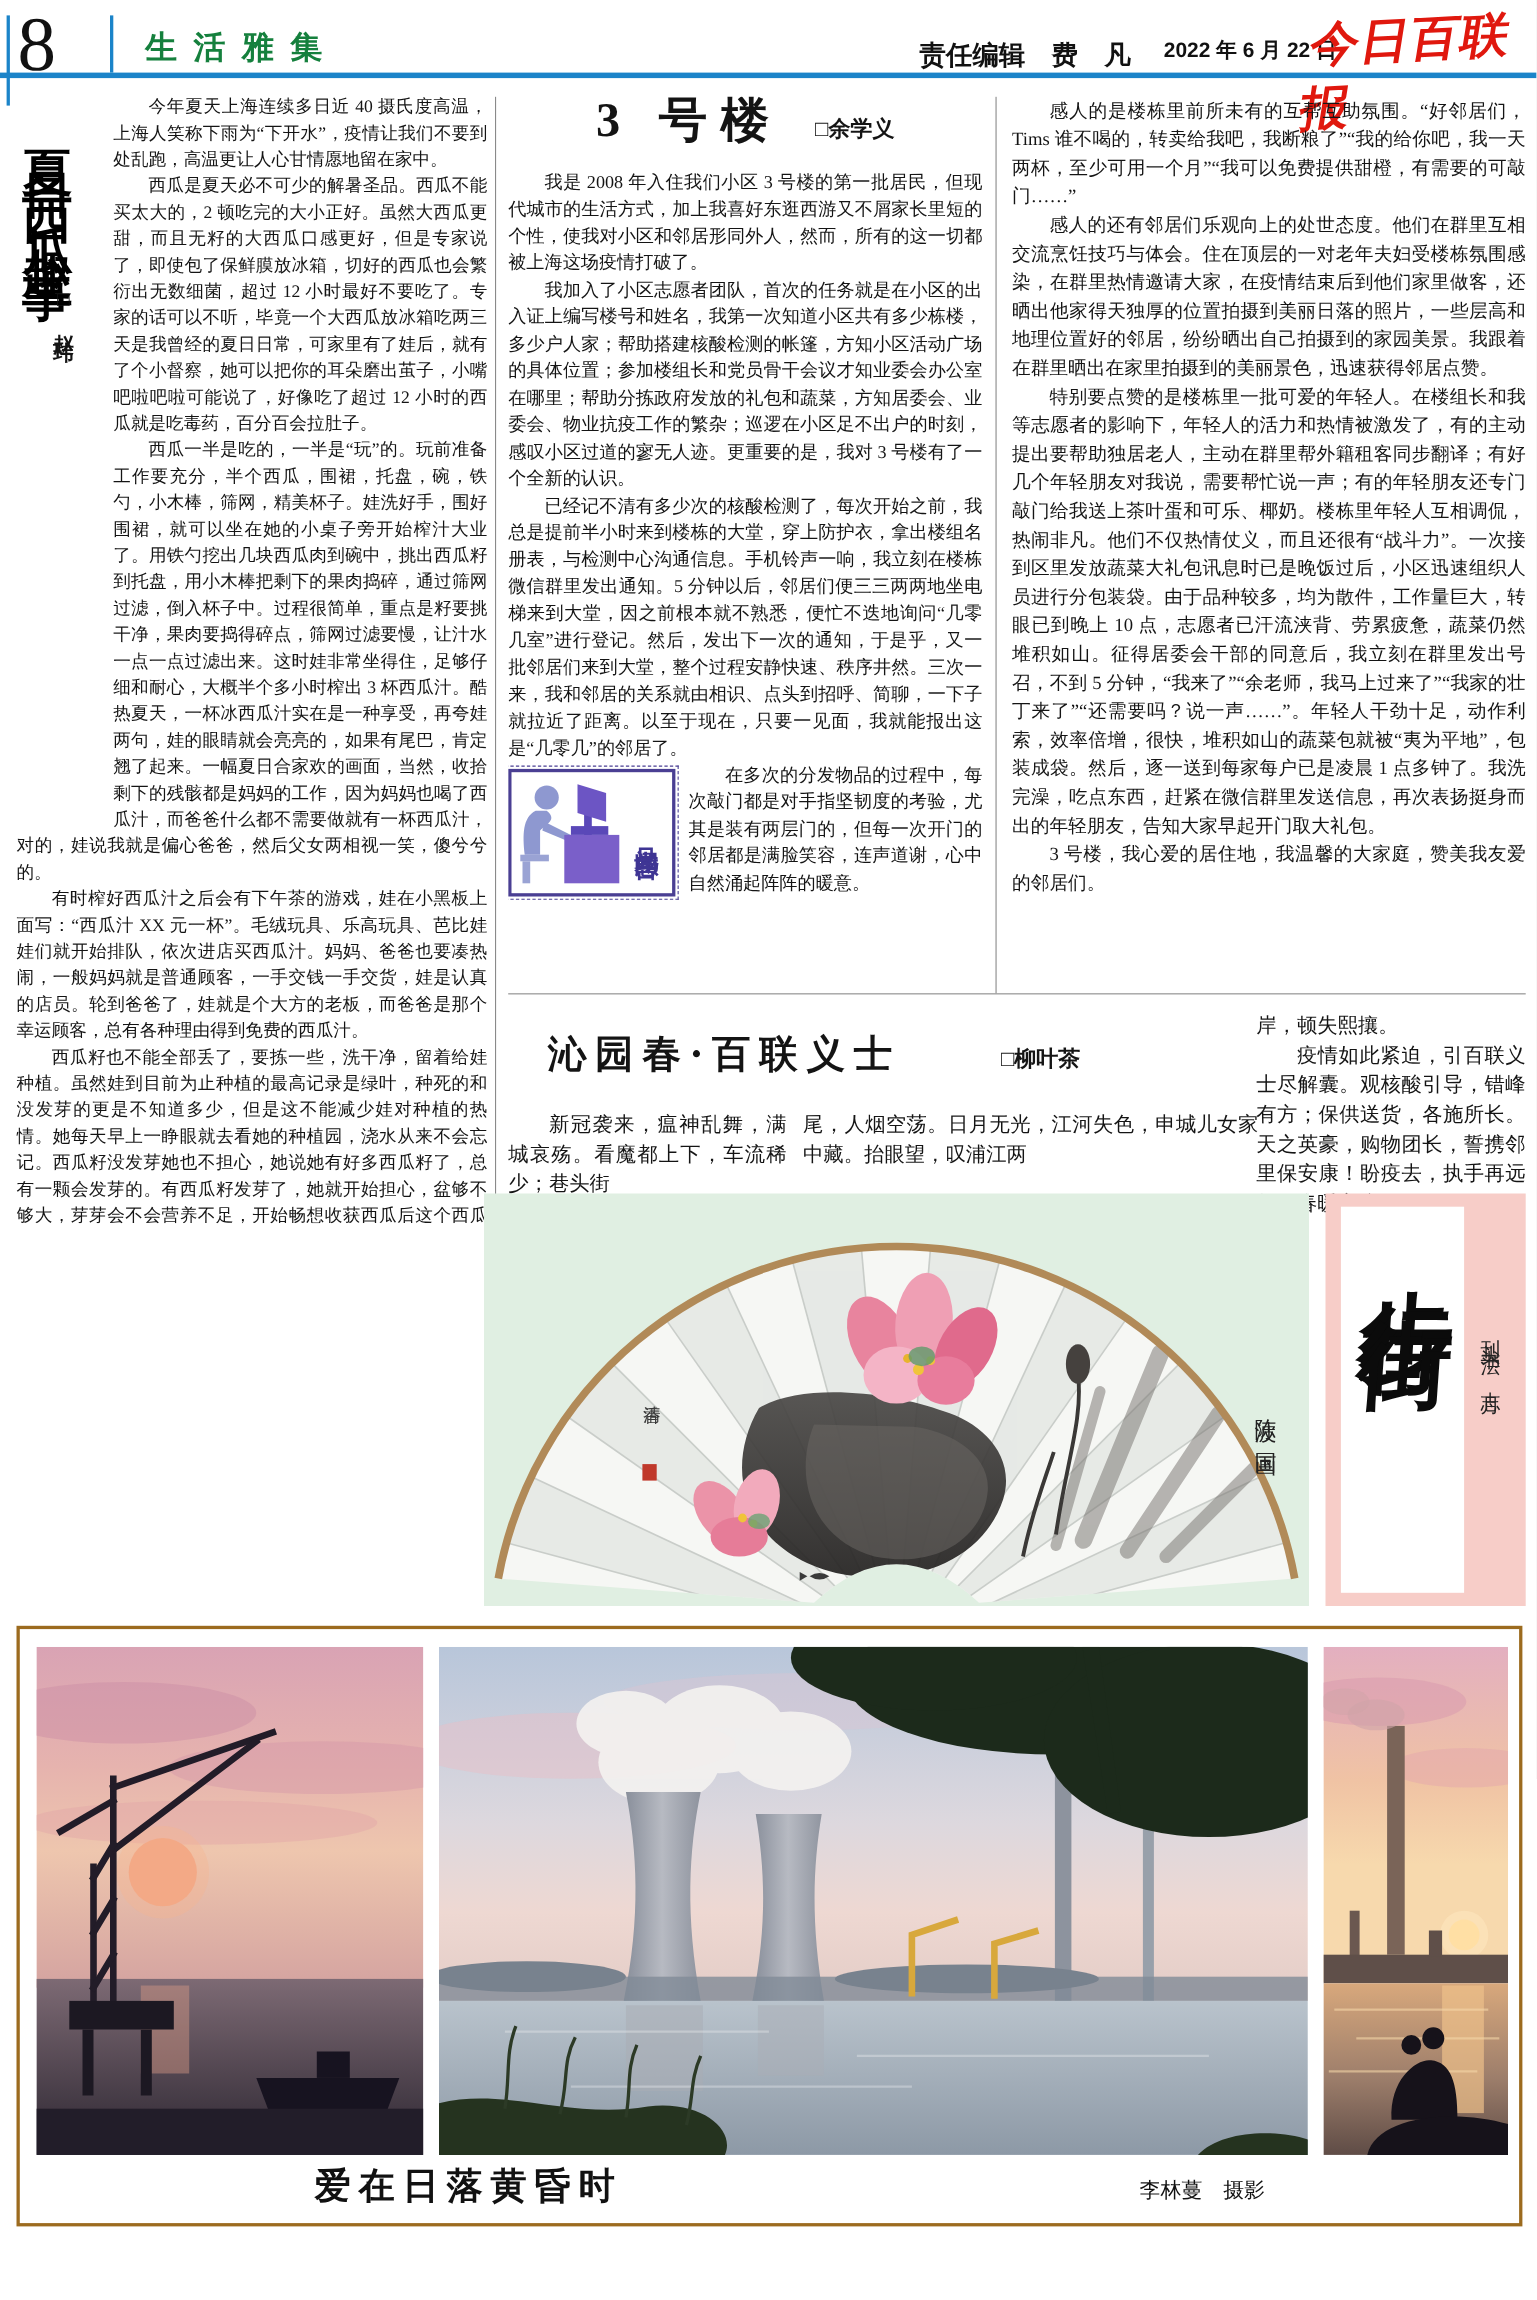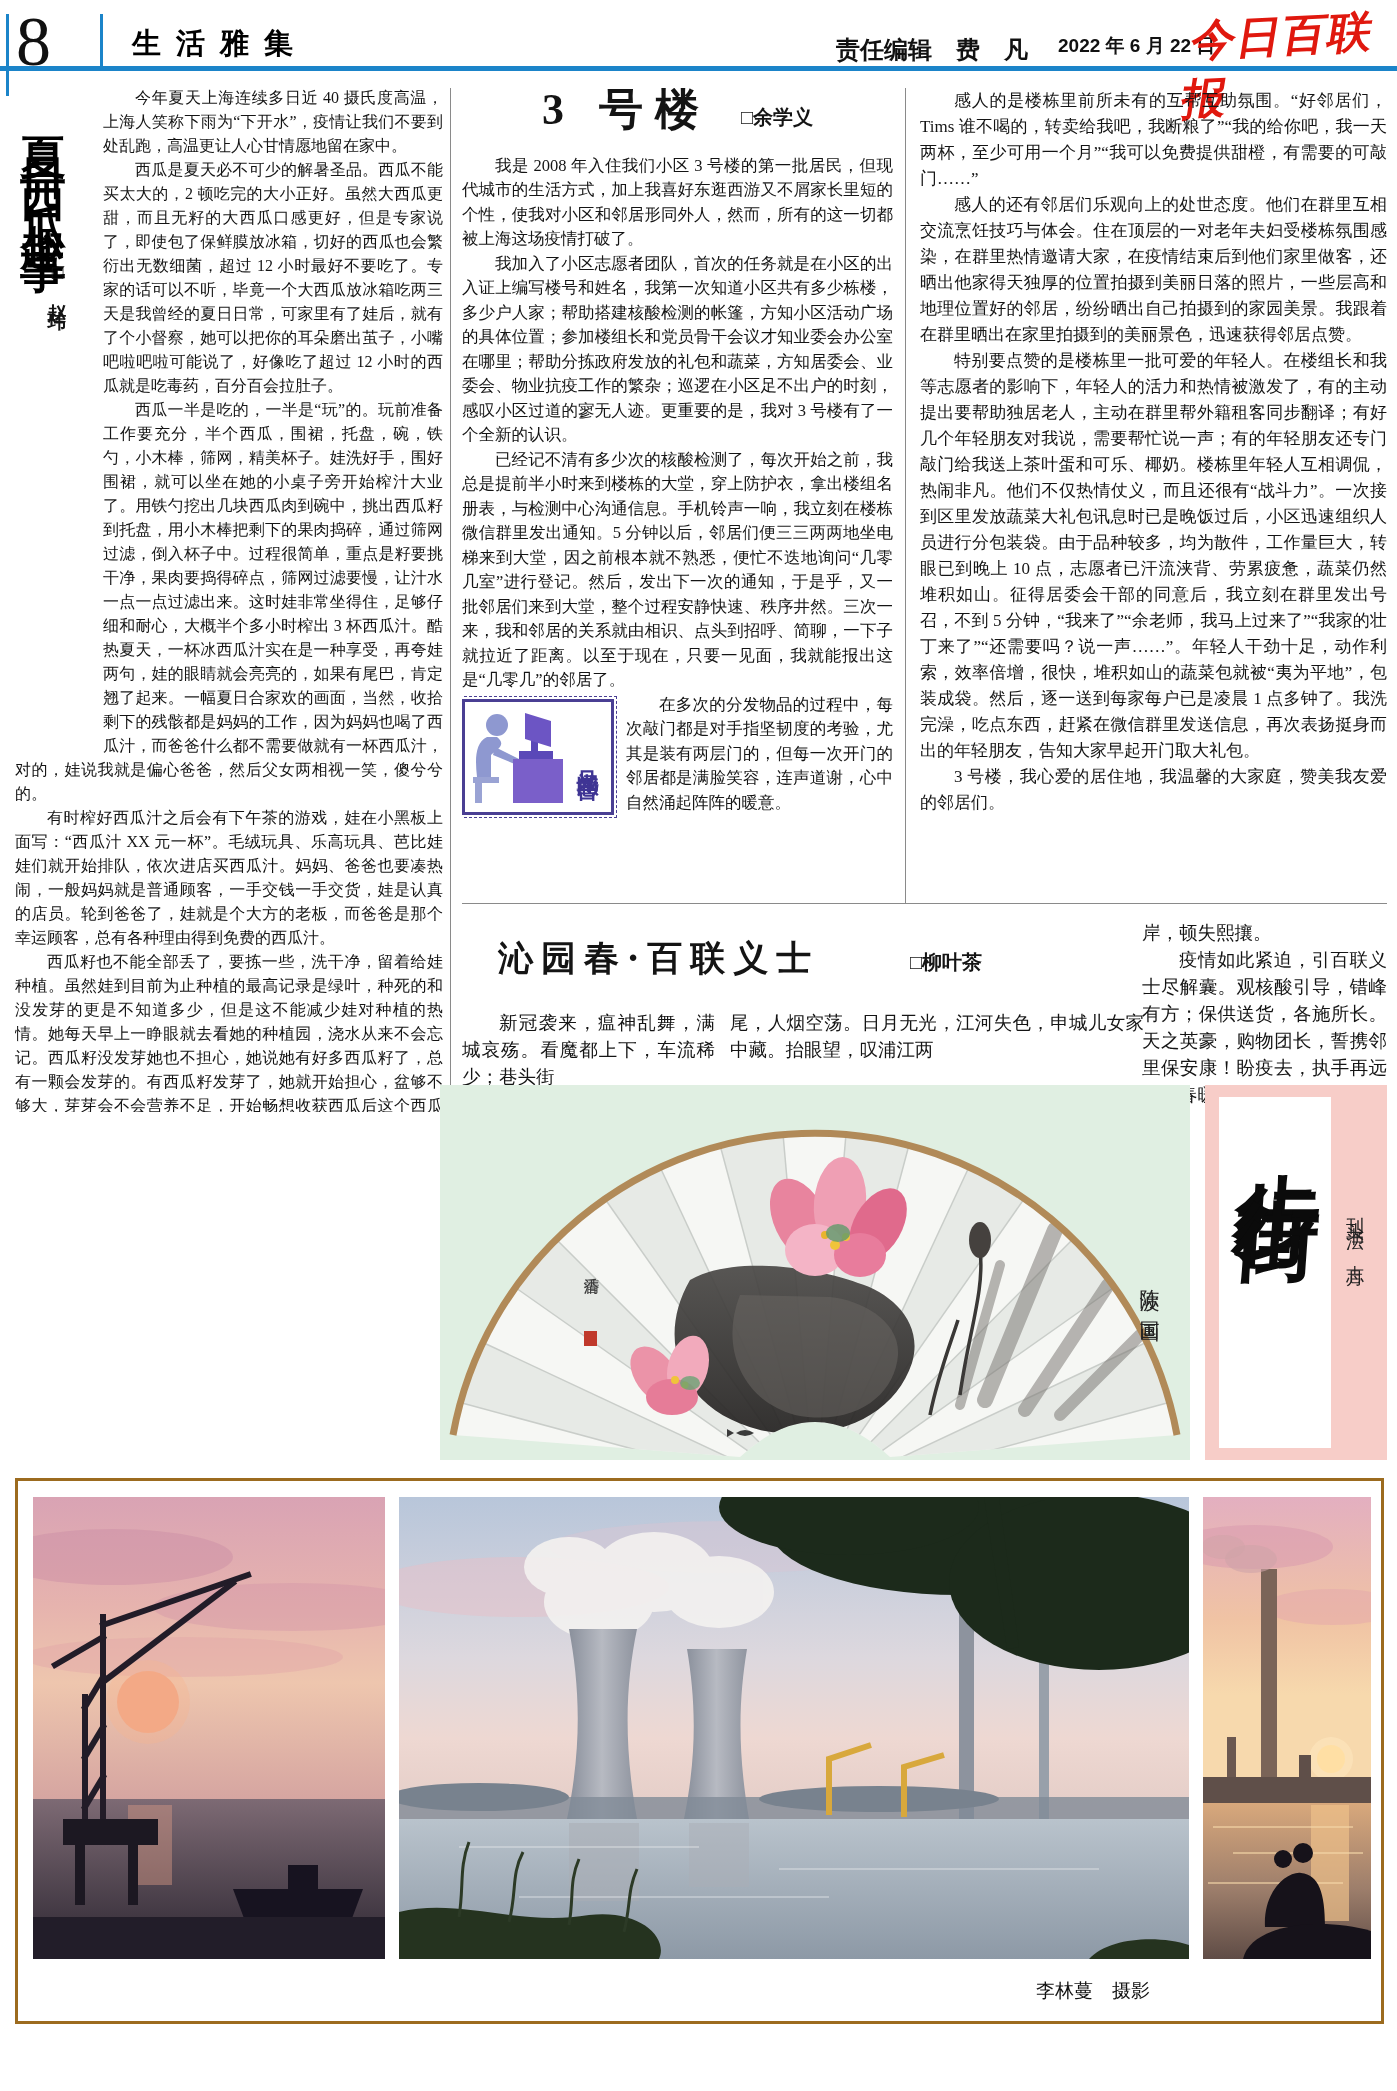--- a/index.html
+++ b/index.html
@@ -2,21 +2,21 @@
 <html><head>
 <meta charset="utf-8">
 <style>
   html,body{margin:0;padding:0;}
   body{background:#e8e8e8;font-family:"Liberation Serif",serif;}
   #page{position:relative;width:1397px;height:2091px;background:#ffffff;margin:0 auto;overflow:hidden;}
 
   
   .hbar-v{position:absolute;width:3px;background:#1b84c9;}
   #hdr-num{position:absolute;left:16px;top:2px;font-size:70px;font-weight:400;color:#111;font-family:"Liberation Serif",serif;}
-  #hdr-section{position:absolute;left:132px;top:24px;font-size:29px;font-weight:bold;letter-spacing:15px;color:#000000;}
+  #hdr-section{position:absolute;left:132px;top:24px;font-size:29px;font-weight:bold;letter-spacing:15px;color:#15803d;}
   #hdr-editor{position:absolute;left:836px;top:34px;font-size:24px;font-weight:bold;color:#111;font-family:"Liberation Sans",sans-serif;}
   #hdr-date{position:absolute;left:1058px;top:33px;font-size:19px;font-weight:bold;color:#111;font-family:"Liberation Sans",sans-serif;}
   #hdr-logo{position:absolute;left:1188px;top:6px;font-size:44px;font-weight:900;color:#e0180e;transform:skewX(-12deg) rotate(-3deg);font-family:"DejaVu Serif",serif;letter-spacing:1px;}
   #hdr-rule{position:absolute;left:0;top:66px;width:1397px;height:5px;background:#1b84c9;}
 
   
   .vdiv{position:absolute;width:1px;background:#8a8a8a;}
   .hdiv{position:absolute;height:1px;background:#8a8a8a;}
 
   
@@ -408,17 +408,18 @@
         </g>
 
         <g fill="#16121a">
           <circle cx="80" cy="362" r="9"></circle>
             <circle cx="100" cy="356" r="10"></circle>
           <path d="M 62 430 C 60 392 86 374 98 376 C 116 378 122 396 122 430 Z"></path>
           <path d="M 40 462 C 48 426 120 420 168 434 L 168 462 Z"></path>
         </g>
       </svg>
     </div>
+    <div id="photo-caption">爱在日落黄昏时</div>
     <div id="photo-credit">李林蔓　摄影</div>
   </div>
 
 
 </div>
 
 </body></html>

